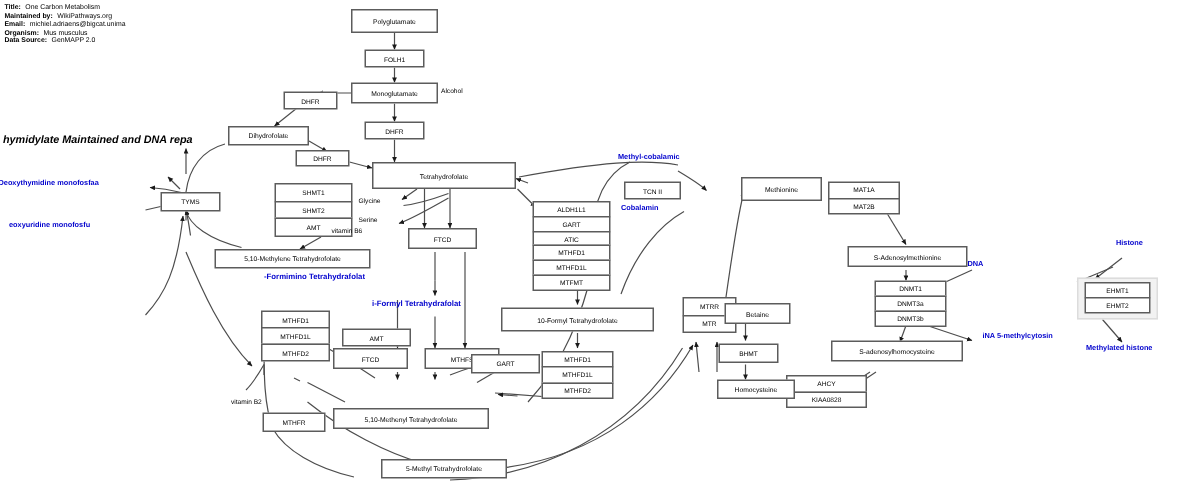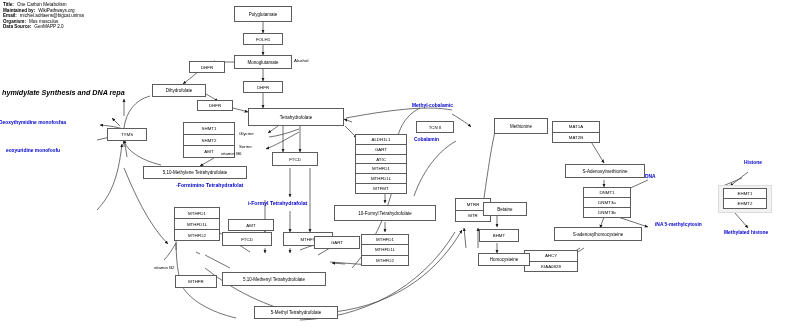--- a/index.html
+++ b/index.html
@@ -197,21 +197,21 @@
   <div class="lbl" style="left:294px;top:58px;">Alcohol</div>
 
   <div class="gene" style="left:243px;top:81px;width:40px;height:12px;">DHFR</div>
 
   <div class="gene" style="left:189px;top:61px;width:36px;height:12px;">DHFR</div>
 
   <div class="node" style="left:152px;top:84px;width:54px;height:13px;">Dihydrofolate</div>
 
   <div class="gene" style="left:197px;top:100px;width:36px;height:11px;">DHFR</div>
 
-  <div class="heading" style="left:2px;top:88px;">hymidylate Synthesis and DNA repa</div>
+  <div class="heading" style="left:2px;top:88px;">hymidylate Maintained and DNA repa</div>
 
   <div class="blue" style="left:-1px;top:120px;">Deoxythymidine monofosfaa</div>
 
   <div class="blue" style="left:6px;top:148px;">eoxyuridine monofosfu</div>
 
   <div class="gene" style="left:107px;top:128px;width:40px;height:13px;">TYMS</div>
 
   <div class="node" style="left:248px;top:108px;width:96px;height:18px;">Tetrahydrofolate</div>
 
   <div class="stack" style="left:183px;top:122px;width:52px;height:36px;">

